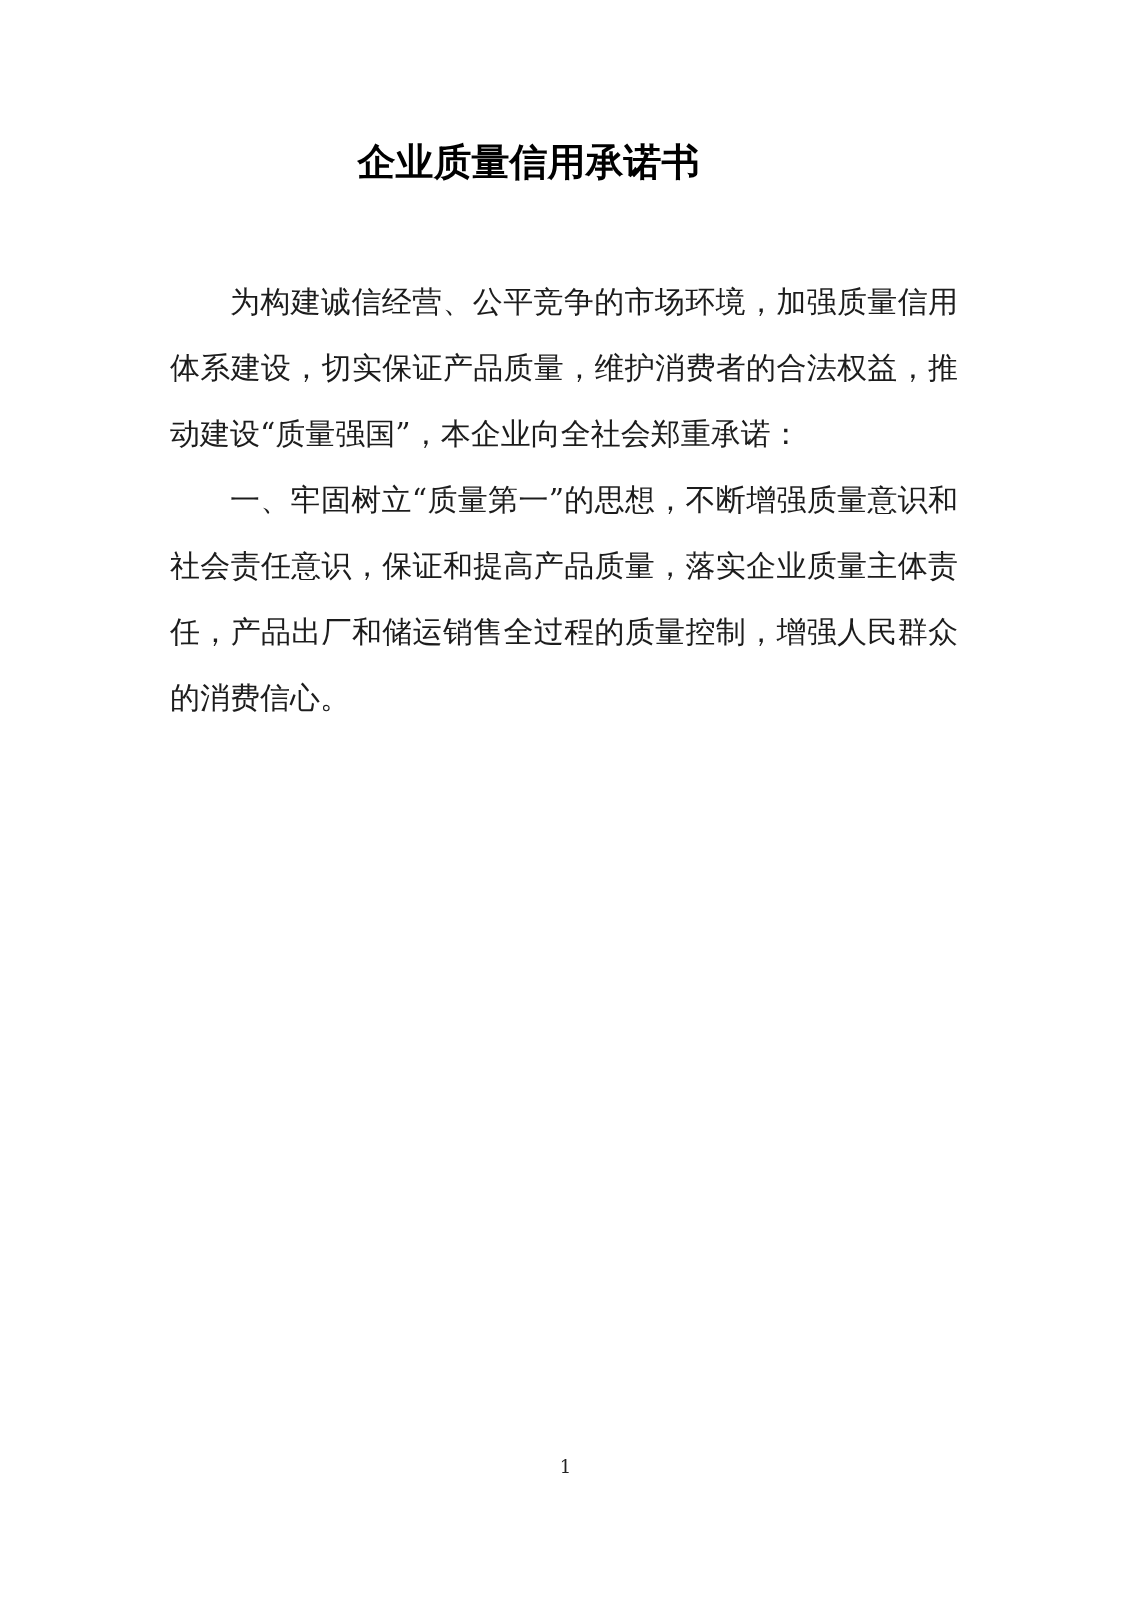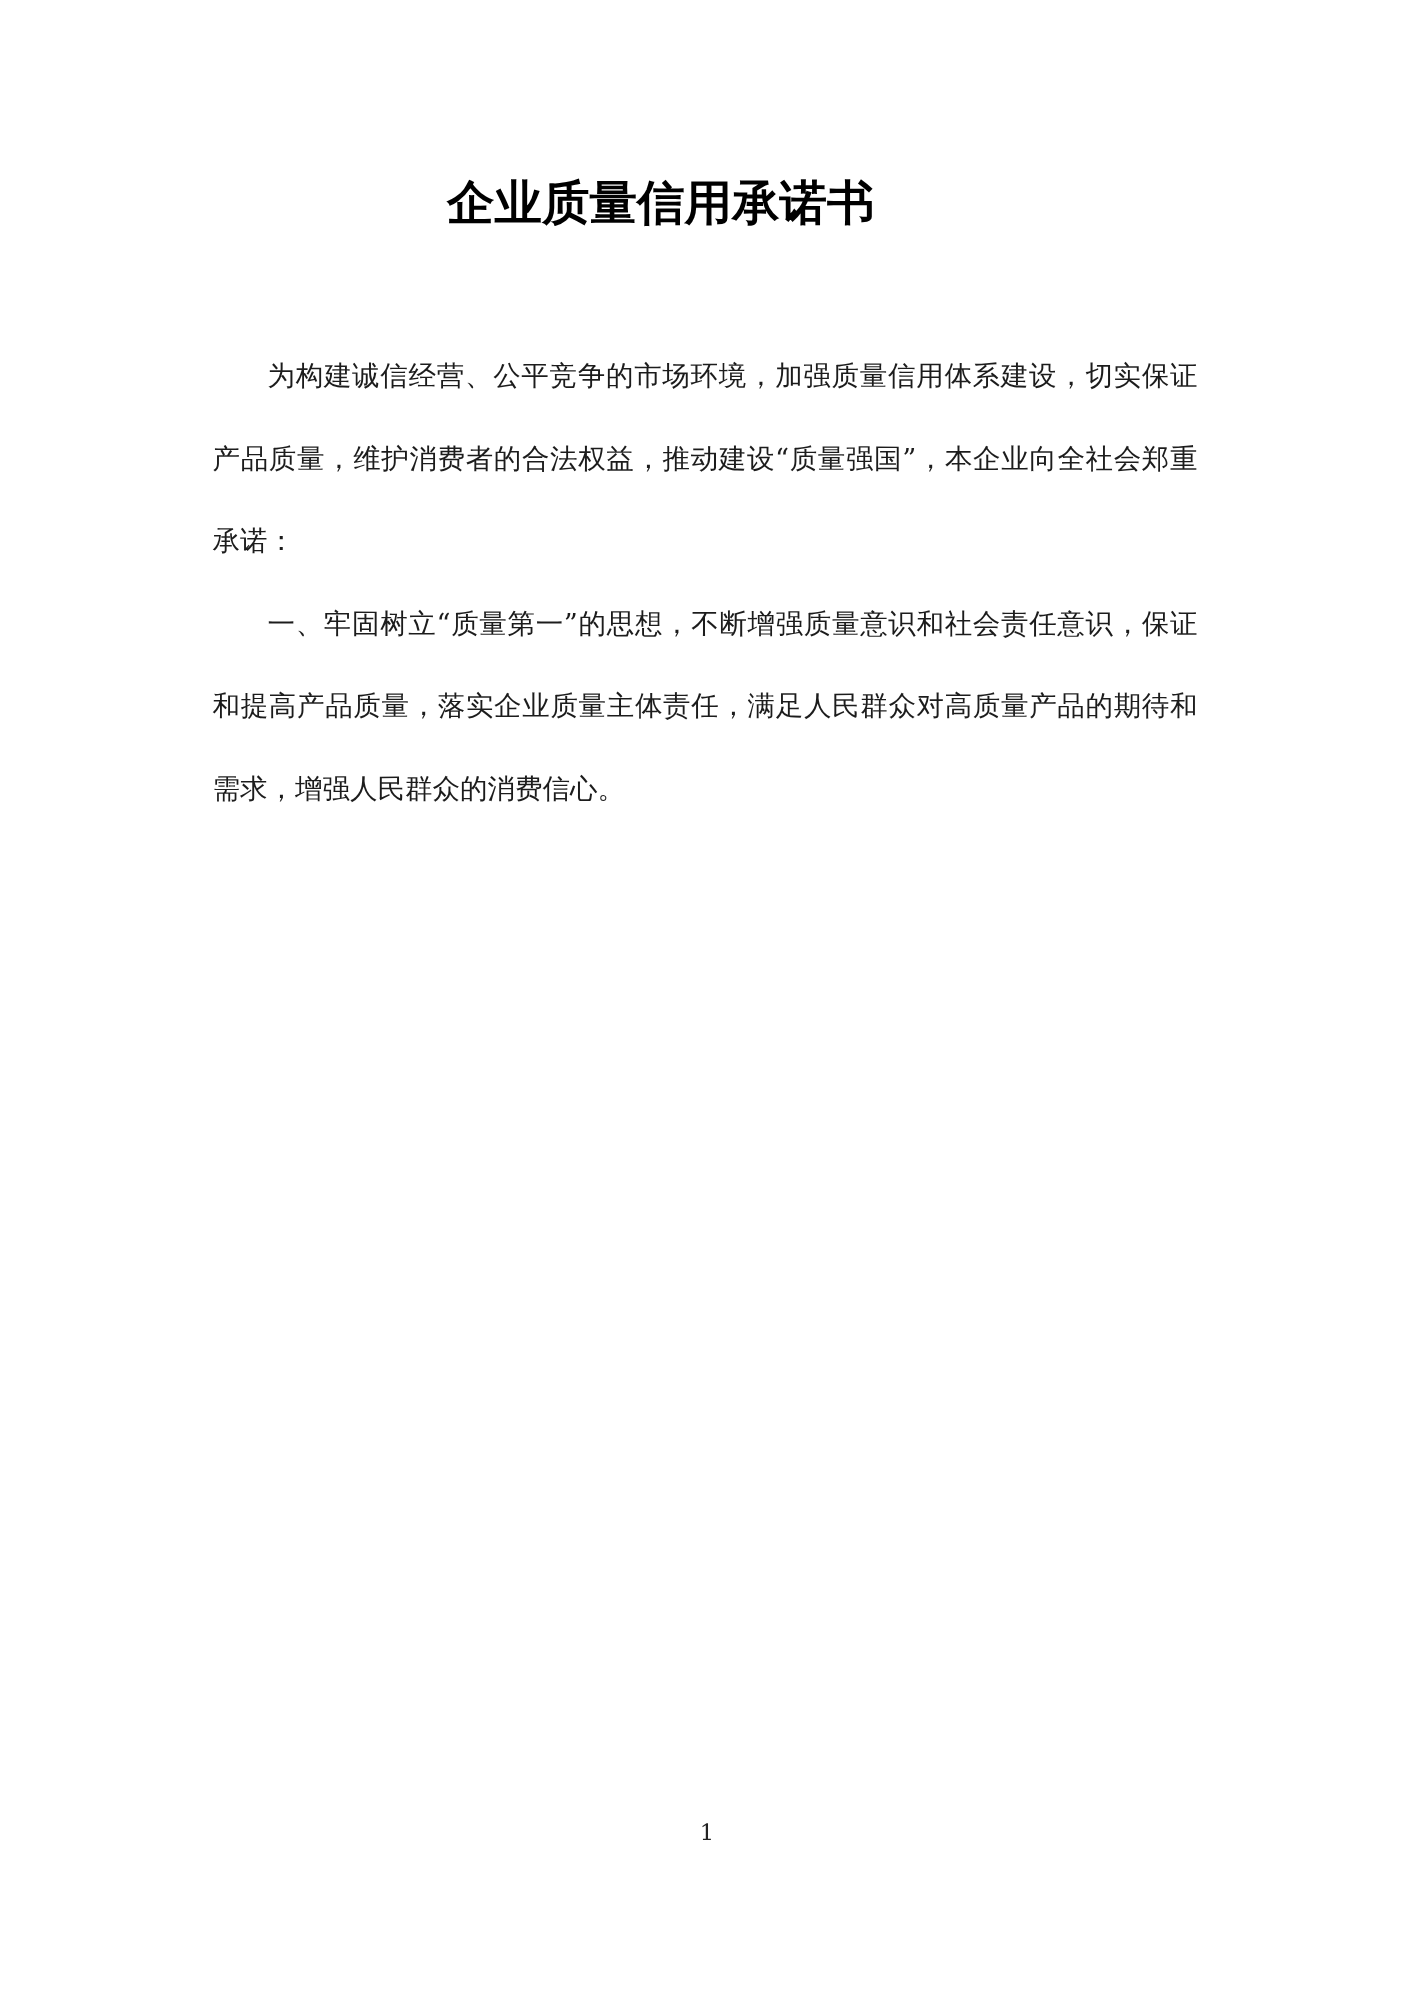--- a/index.html
+++ b/index.html
@@ -27,21 +27,21 @@
     font-weight: 700;
     font-size: 38px;
     line-height: 48px;
     letter-spacing: 0px;
     color: #000000;
   }
   .doc-body {
     margin-top: 83px;
     margin-left: 170px;
     width: 788px;
-    font-size: 22px;
+    font-size: 30px;
     line-height: 66px;
     text-align: justify;
     text-justify: inter-ideograph;
     color: #1c1c1c;
   }
   .doc-body p {
     margin: 0;
     padding: 0;
     text-indent: 2em;
   }
@@ -59,18 +59,18 @@
 </style>
 </head>
 <body>
 
 <div class="page">
 
   <h1 class="doc-title">企业质量信用承诺书</h1>
 
   <div class="doc-body">
     <p>为构建诚信经营、公平竞争的市场环境，加强质量信用体系建设，切实保证产品质量，维护消费者的合法权益，推动建设“质量强国”，本企业向全社会郑重承诺：</p>
-    <p>一、牢固树立“质量第一”的思想，不断增强质量意识和社会责任意识，保证和提高产品质量，落实企业质量主体责任，满足人民群众对高质量产品的期待和需求，增强人民群众的消费信心。</p>
+    <p>一、牢固树立“质量第一”的思想，不断增强质量意识和社会责任意识，保证和提高产品质量，落实企业质量主体责任，产品出厂和储运销售全过程的质量控制，增强人民群众的消费信心。</p>
   </div>
 
   <div class="page-number">1</div>
 
 </div>
 
 </body></html>

